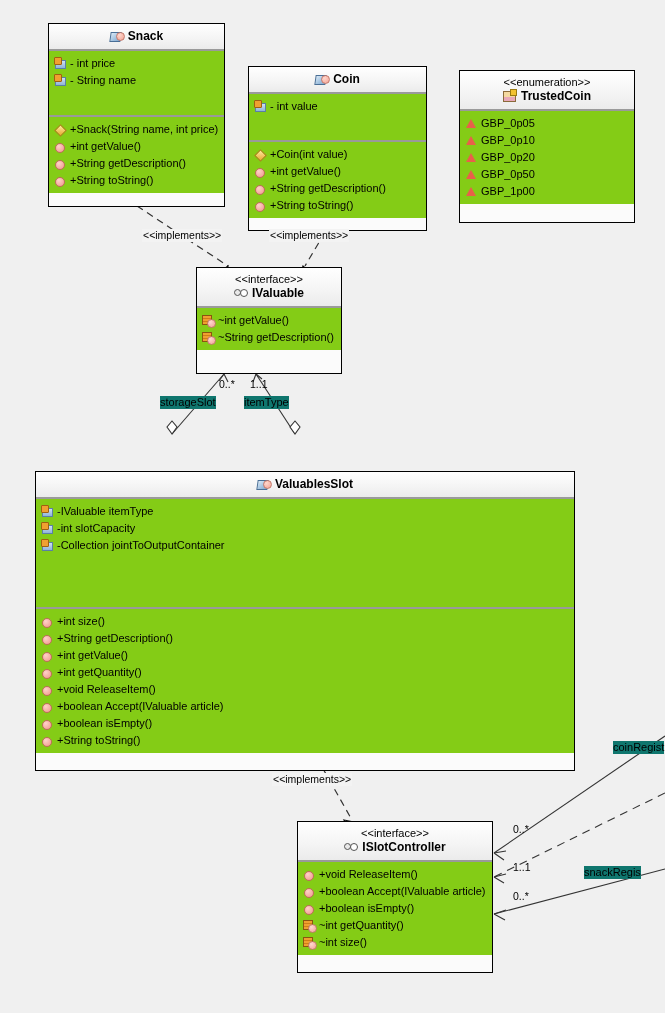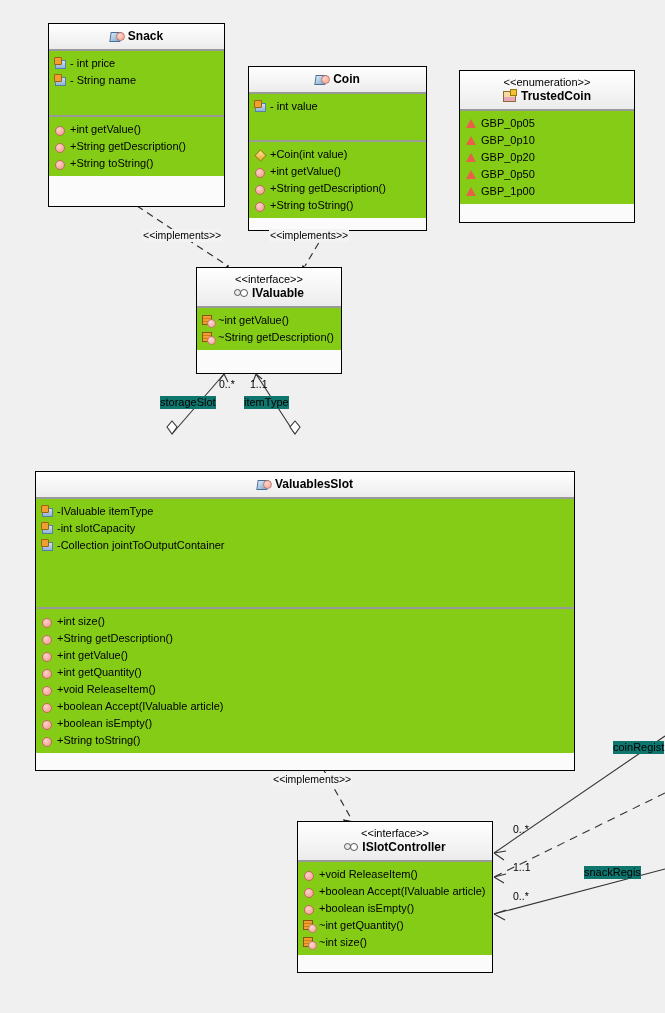--- a/index.html
+++ b/index.html
@@ -304,20 +304,24 @@
         <span class="ico ico-field"></span>
         <span class="mtext">- int price</span>
       </div>
       <div class="uml-row">
         <span class="ico ico-field"></span>
         <span class="mtext">- String name</span>
       </div>
     </div>
     <div class="uml-compartment last">
       <div class="uml-row">
+        <span class="ico ico-ctor"></span>
+        <span class="mtext">+Snack(String name, int price)</span>
+      </div>
+      <div class="uml-row">
         <span class="ico ico-method"></span>
         <span class="mtext">+int getValue()</span>
       </div>
       <div class="uml-row">
         <span class="ico ico-method"></span>
         <span class="mtext">+String getDescription()</span>
       </div>
       <div class="uml-row">
         <span class="ico ico-method"></span>
         <span class="mtext">+String toString()</span>

